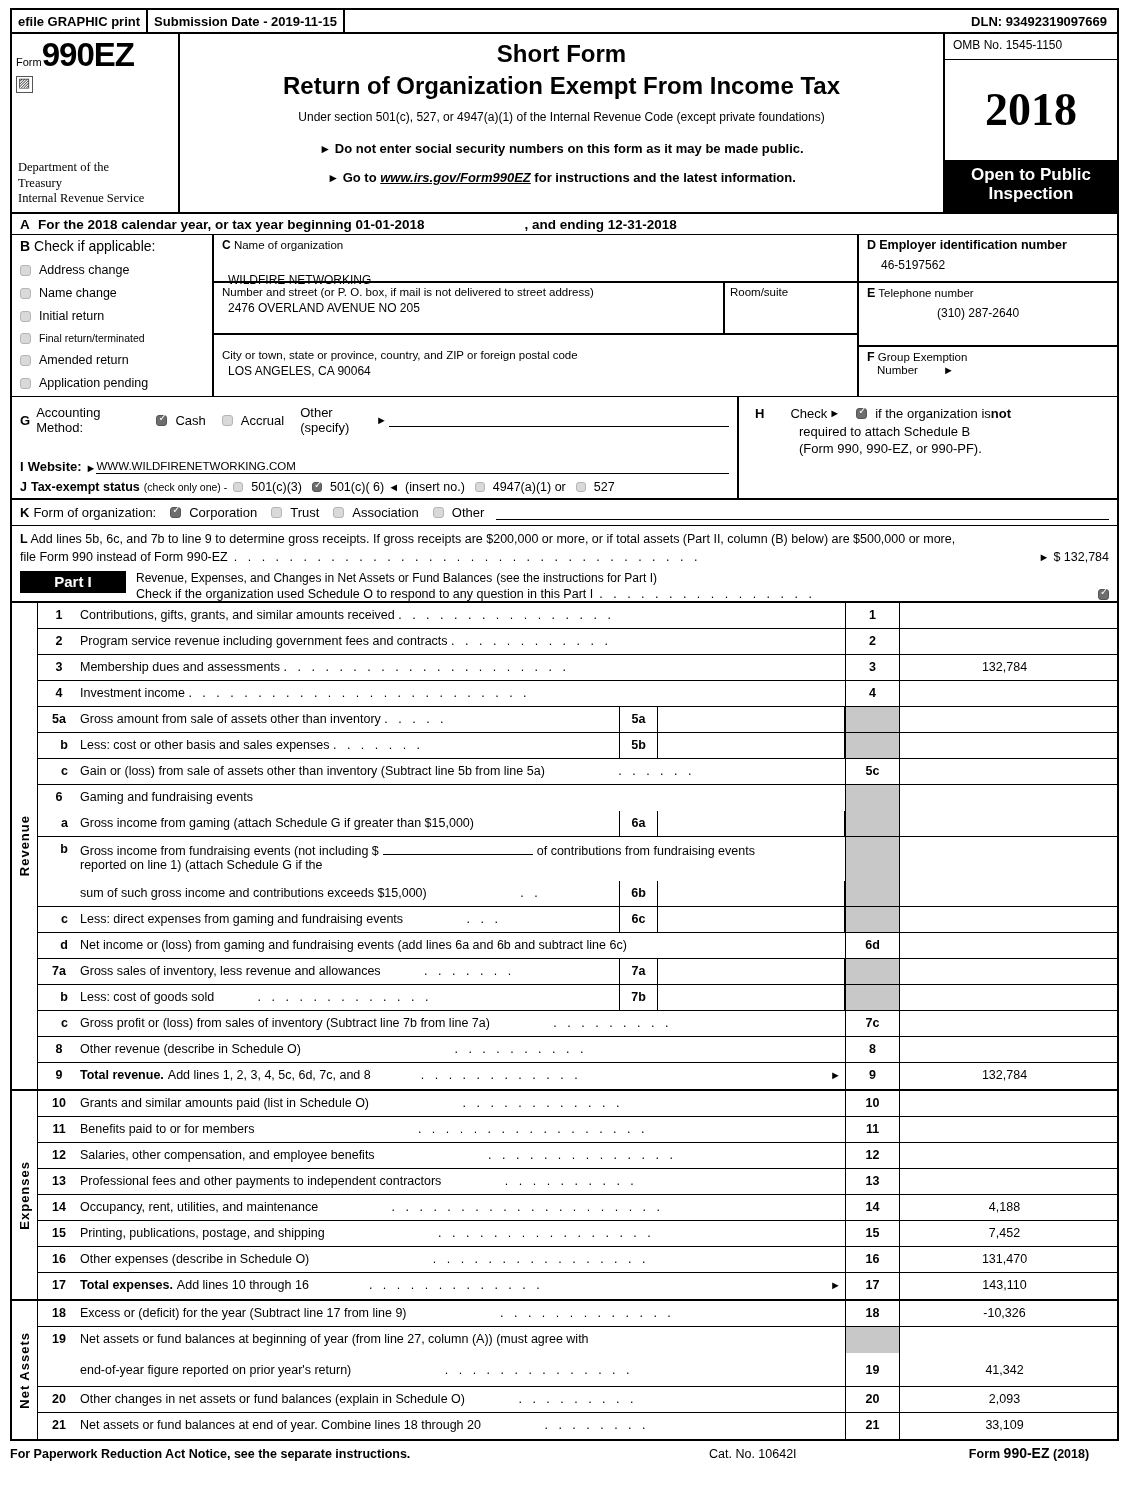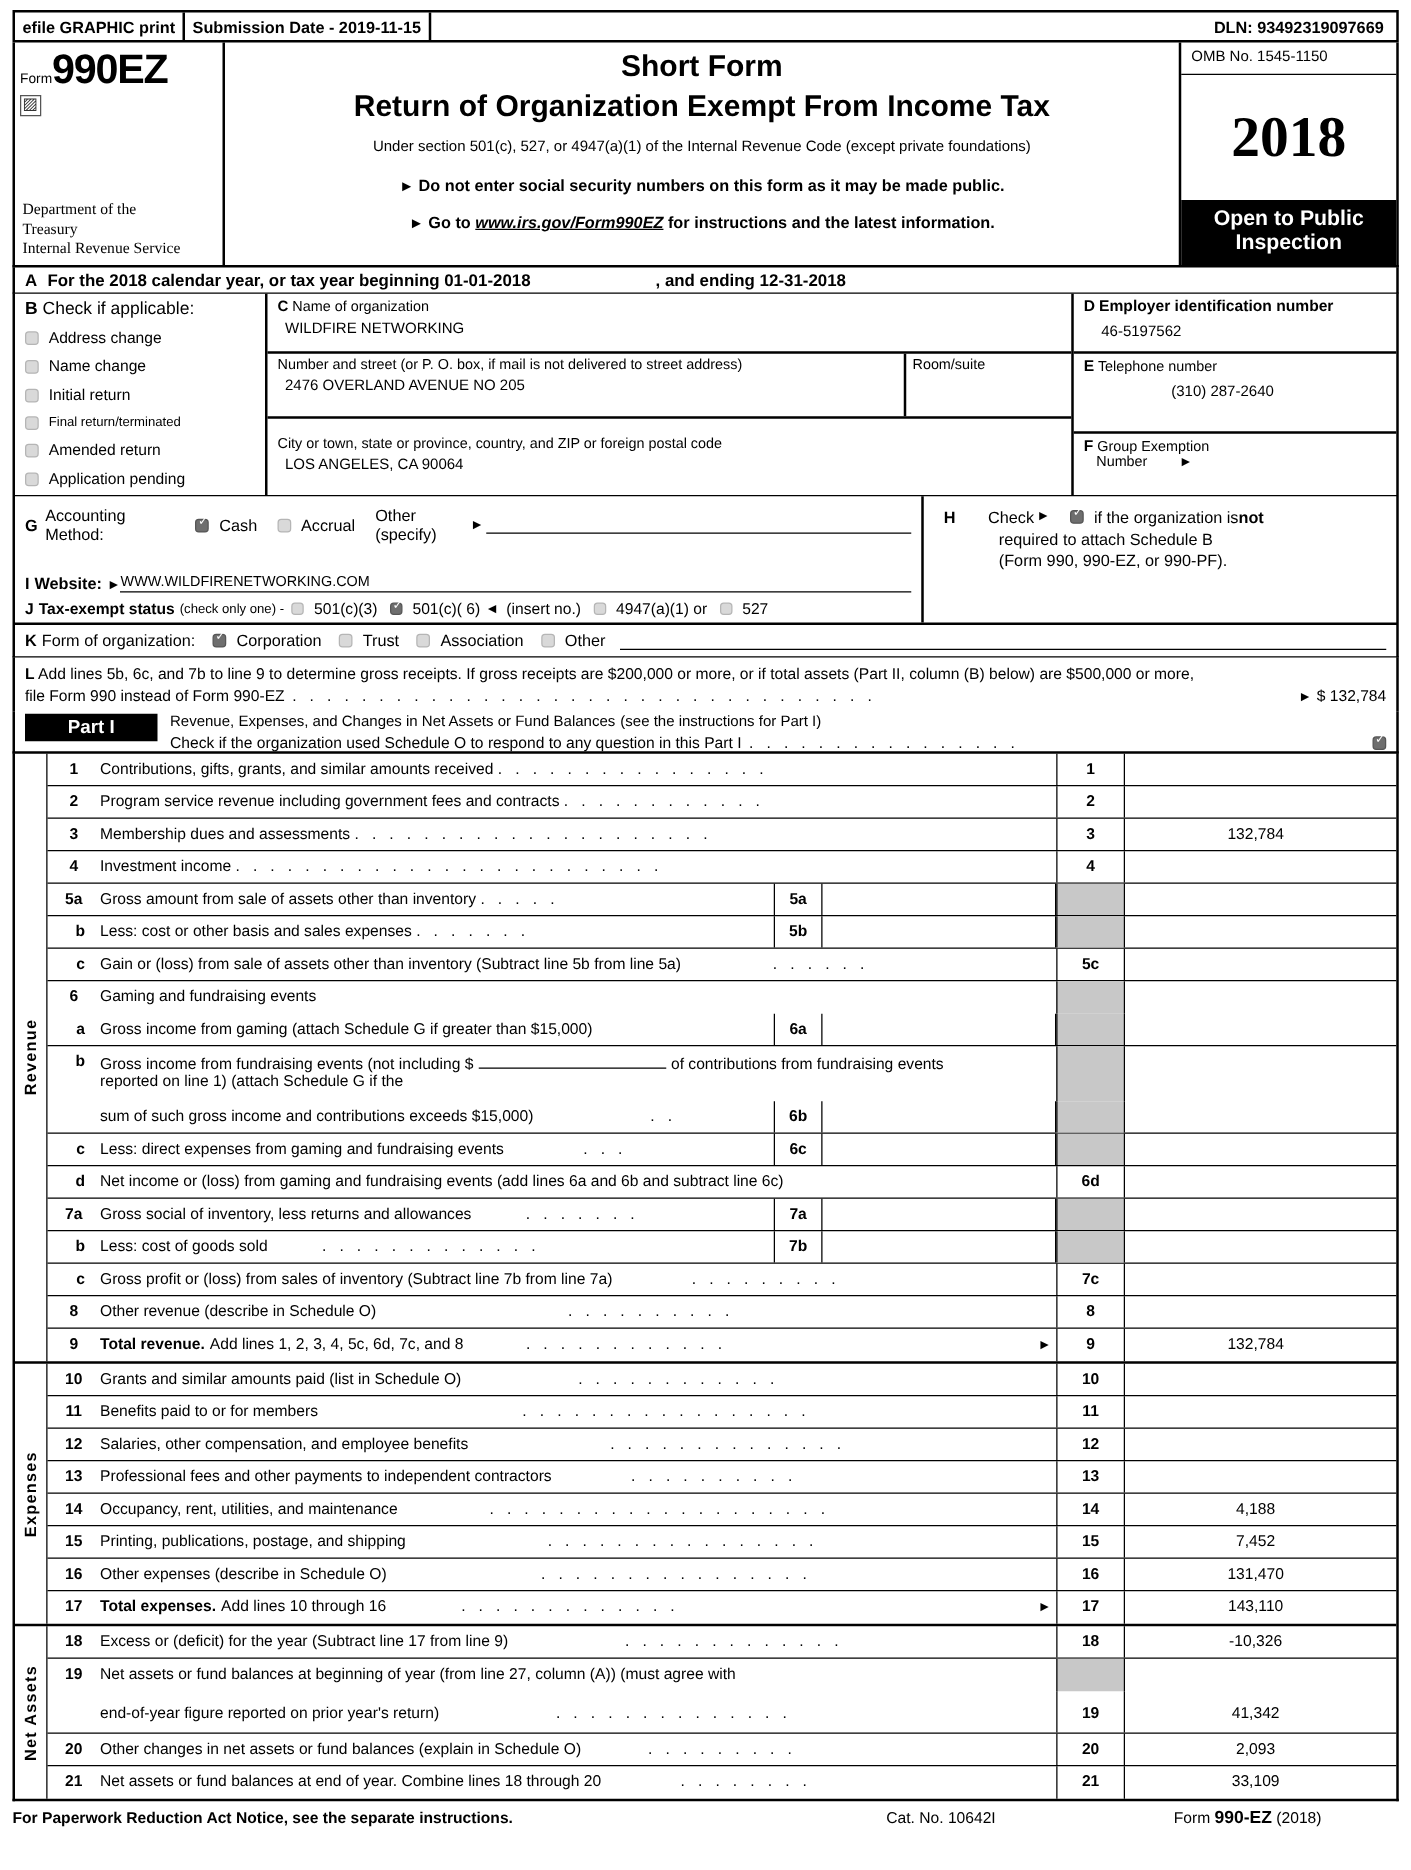--- a/index.html
+++ b/index.html
@@ -55,21 +55,21 @@
   .cbrow { display:flex; align-items:center; margin-top:9px; font-size:12.5px; }
   .cb { width:11px; height:11px; border-radius:3px; background:#d9d9d9; border:1px solid #b5b5b5; margin-right:8px; flex:none; }
   .cb.on { background:#6e6e6e; border-color:#555; position:relative; }
   .cb.on:after { content:"\2713"; position:absolute; left:1px; top:-3px; color:#fff; font-size:10px; line-height:1; }
   .cb.sm { width:10px; height:10px; }
   .small { font-size:10.5px; }
 
   .colC { flex:1; border-left:2px solid #000; border-right:2px solid #000; display:flex; flex-direction:column; }
   .cname { border-bottom:2px solid #000; padding:3px 0 4px 8px; height:48px; }
   .cname .hd { font-size:11.5px; } .cname .hd b{font-size:12px;}
-  .cname .val { font-size:12px; padding-left:6px; margin-top:3px; }
+  .cname .val { font-size:12px; padding-left:6px; margin-top:21px; }
   .cstreet { border-bottom:2px solid #000; display:flex; height:52px; }
   .cstreet .s1 { flex:1; padding:3px 0 0 8px; border-right:2px solid #000; }
   .cstreet .s2 { width:132px; padding:3px 0 0 5px; font-size:11.5px; }
   .ccity { flex:1; padding:14px 0 0 8px; }
   .fld-lbl { font-size:11.5px; }
   .fld-val { font-size:12px; padding-left:6px; margin-top:3px; }
 
   .colD { width:258px; display:flex; flex-direction:column; }
   .dbox { border-bottom:2px solid #000; padding:3px 0 0 8px; }
   .dbox.d1 { height:48px; }
@@ -121,21 +121,21 @@
   .subnum { width:38px; border-left:1.5px solid #000; border-right:0; text-align:center; font-weight:bold; font-size:12.5px; padding-top:5px; flex:none; }
   .subval { width:188px; border-left:1.5px solid #000; border-right:1.5px solid #000; flex:none; }
   .numcol { width:54px; border-left:1.5px solid #000; text-align:center; font-weight:bold; font-size:12.5px; padding-top:5px; flex:none; }
   .numcol.grey { background:#c8c8c8; }
   .valcol { width:218px; border-left:1.5px solid #000; text-align:center; font-size:12.5px; padding:5px 8px 0 0; flex:none; }
   .inlineul { display:inline-block; width:150px; border-bottom:1.5px solid #000; height:13px; margin:0 4px; }
 
   .footer { display:flex; align-items:flex-end; font-size:12.5px; padding-top:4px; }
   .footer .f1 { font-weight:bold; flex:1; }
   .footer .f2 { width:230px; }
-  .footer .f3 { text-align:left; width:180px; }
+  .footer .f3 { text-align:center; width:180px;font-weight:bold; }
   .footer .f3 b { font-size:14px; }
   .tri-b { font-size:12px; }
 </style>
 </head>
 <body>
 
 <div class="page">
 
   <div class="efilebar">
     <div>efile GRAPHIC print</div>
@@ -504,21 +504,21 @@
           <div class="ltxt">
             <span>Net income or (loss) from gaming and fundraising events (add lines 6a and 6b and subtract line 6c)</span>
           </div>
           <div class="numcol">6d</div>
           <div class="valcol"></div>
         </div>
 
         <div class="lrow">
           <div class="lno">7a</div>
           <div class="ltxt">
-            <span>Gross social of inventory, less returns and allowances</span>
+            <span>Gross sales of inventory, less revenue and allowances</span>
             <span class="dots" style="margin-left:40px">. . . . . . .</span>
           </div>
           <div class="subnum">7a</div>
           <div class="subval"></div>
           <div class="numcol grey"></div>
           <div class="valcol"></div>
         </div>
 
         <div class="lrow">
           <div class="lno ind">b</div>

